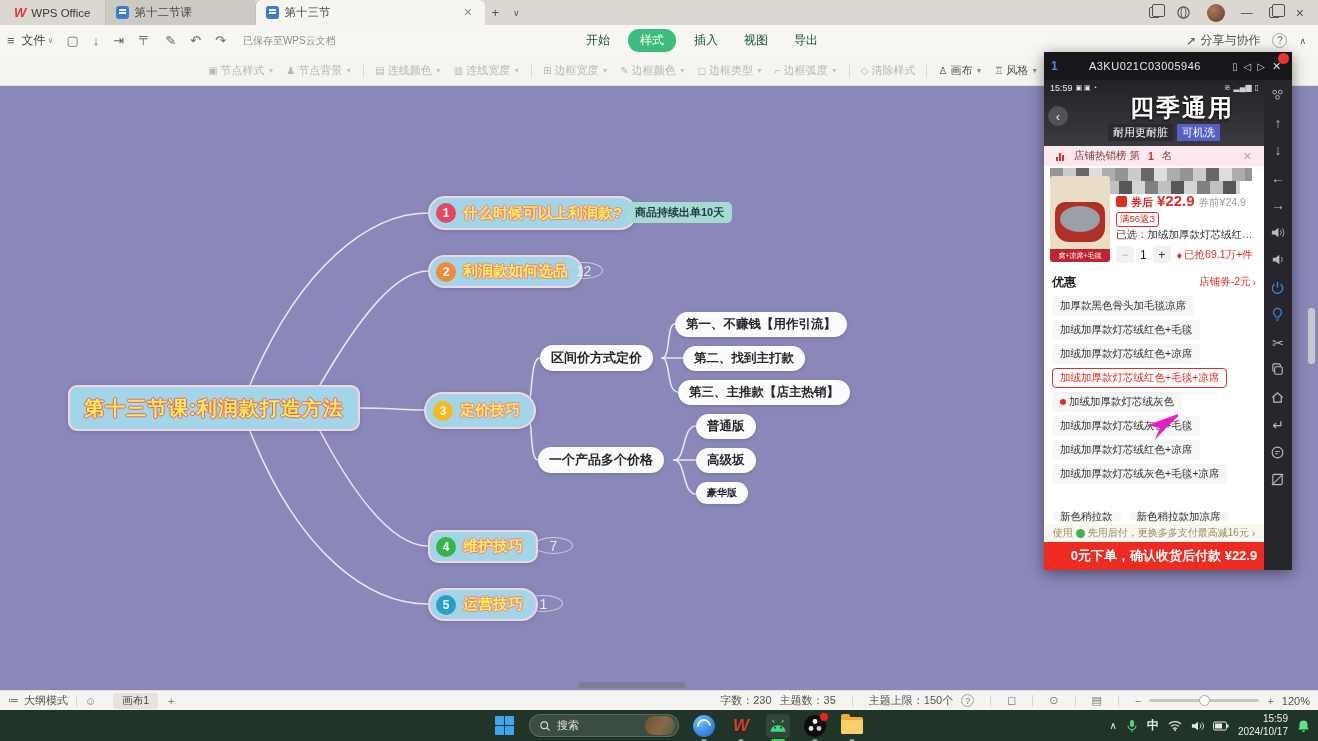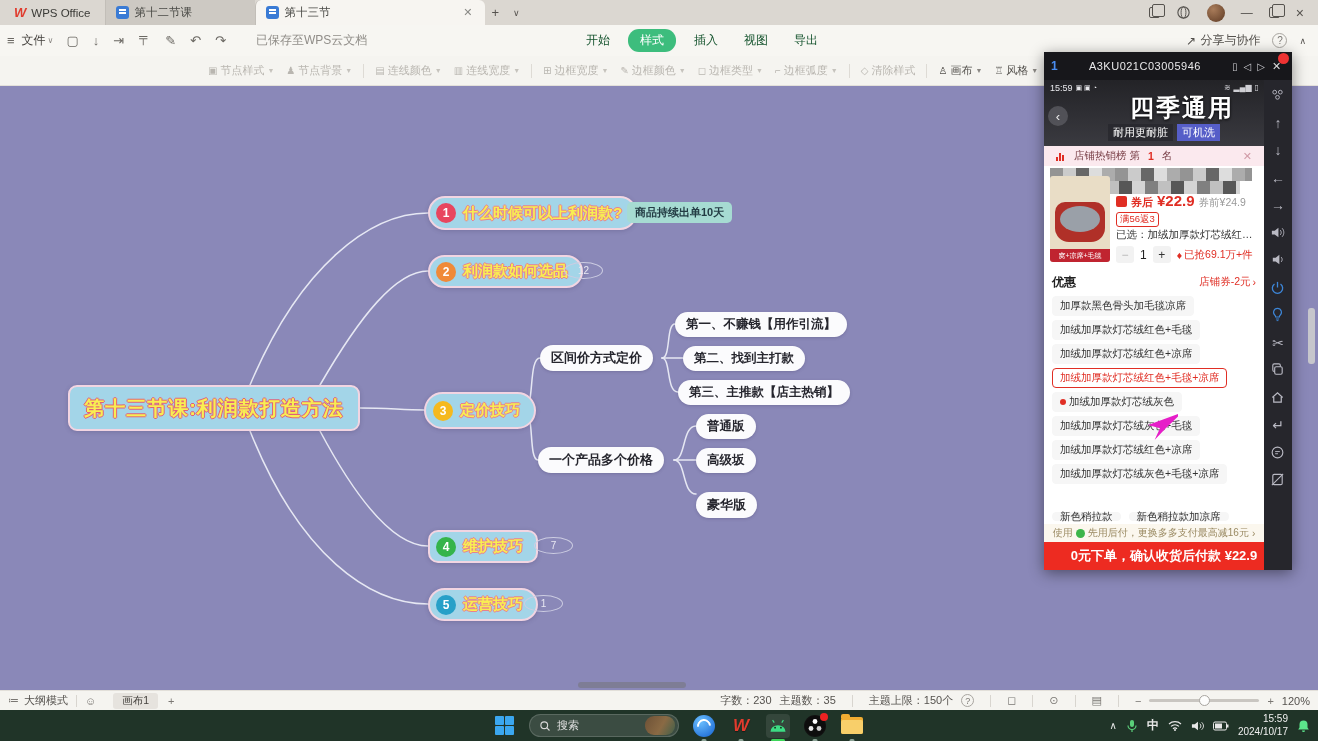--- a/index.html
+++ b/index.html
@@ -15,42 +15,42 @@
 .docicon:after{content:"";position:absolute;left:3px;top:3px;width:7px;height:2px;background:#fff;box-shadow:0 3px 0 #fff}
 .tabx{margin-left:auto;color:#8a8a86;font-size:11px;padding:0 2px}
 .tbtn{display:flex;align-items:center;padding:0 7px;color:#55524e;font-size:13px}
 .wctrl{margin-left:auto;display:flex;align-items:center;gap:16px;padding-right:14px;color:#55524e}
 .stackico{width:11px;height:11px;border:1.2px solid #55524e;border-radius:2px;position:relative}
 .stackico:after{content:"";position:absolute;left:2px;top:-4px;width:11px;height:11px;border:1.2px solid #55524e;border-radius:2px;background:#dbd7d1}
 .avatar{width:18px;height:18px;border-radius:50%;background:radial-gradient(circle at 35% 30%,#a97c5a,#5d3a24)}
 
 .menurow{position:absolute;left:0;top:25px;width:1318px;height:31px;background:#f7f6f2;display:flex;align-items:center;font-size:12px;color:#45423e}
 .mico{color:#6b6863;font-size:13px;padding:0 7px}
-.savedtxt{color:#908d88;font-size:12px;margin-left:23px}
+.savedtxt{color:#908d88;font-size:10px;margin-left:10px}
 .menus{position:absolute;left:578px;display:flex;align-items:center;gap:10px}
 .menuitem{padding:2px 8px;color:#14532d}
 .menuitem.active{color:#fff;border-radius:11px;padding:3px 12px}
 .sharearea{position:absolute;right:10px;display:flex;align-items:center;gap:12px;color:#55524e}
 .qcirc{width:15px;height:15px;border:1px solid #a8a5a0;border-radius:50%;font-size:10px;display:flex;align-items:center;justify-content:center;color:#7a7773}
 
 .toolrow{position:absolute;left:0;top:56px;width:1318px;height:30px;background:#f5f4f0;border-bottom:1px solid #e3e0da;display:flex;align-items:center;padding-left:202px}
 .titem{display:inline-flex;align-items:center;gap:3px;font-size:11px;color:#b9b6b0;margin:0 6px;white-space:nowrap}
 .titem .tico{font-size:10px}
 .titem .caret{font-size:7px;color:#c6c3bd}
 .titem.en{color:#55524e}.titem.en .caret{color:#8a8783}
 .tsep{width:1px;height:14px;background:#dedbd5;margin:0 5px}
 
 .canvas{position:absolute;left:0;top:86px;width:1318px;height:604px;background:#8a88b8;overflow:hidden}
 .mmline{position:absolute;left:0;top:0;pointer-events:none}
 .bluenode{position:absolute;display:flex;align-items:center;gap:7px;background:#a3d5e8;border:2px solid #f2d5e2;box-shadow:0 1px 4px rgba(60,50,90,.25);white-space:nowrap}
 .rootnode{left:68px;top:299px;width:292px;height:46px;border-radius:9px;justify-content:center}
 .roottxt{font-size:20px;font-weight:bold;letter-spacing:1px;color:#f8ee52;text-shadow:1px 0 #e0607a,-1px 0 #e0607a,0 1px #e0607a,0 -1px #e0607a}
 .branchtxt{font-size:15px;font-weight:bold;color:#f8ee52;text-shadow:1px 0 #e8818f,-1px 0 #e8818f,0 1px #e8818f,0 -1px #e8818f}
 .numcirc{width:20px;height:20px;border-radius:50%;color:#fff;font-size:12px;font-weight:bold;display:flex;align-items:center;justify-content:center;flex:none}
-.badge{position:absolute;width:39px;height:17px;border-radius:50%;border:1.5px solid #cdcde2;color:#e8e8f2;font-size:10px;display:flex;align-items:center;justify-content:center}
+.badge{position:absolute;width:39px;height:17px;border-radius:50%;border:1.5px solid #cdcde2;color:#e8e8f2;font-size:14px;display:flex;align-items:center;justify-content:center}
 .whitenode{position:absolute;background:#fbfbfd;border-radius:13px;color:#26262e;font-size:13px;font-weight:700;display:flex;align-items:center;justify-content:center;padding:4px 11px;white-space:nowrap;box-shadow:0 1px 3px rgba(60,50,90,.25)}
 .tagnode{position:absolute;background:#a6dbd2;border-radius:5px;color:#233c44;font-size:11px;font-weight:600;display:flex;align-items:center;justify-content:center;padding:3px 8px;white-space:nowrap}
 .hthumb{position:absolute;left:578px;top:596px;width:108px;height:6px;border-radius:3px;background:rgba(120,120,130,.65)}
 .vthumb{position:absolute;left:1308px;top:308px;width:7px;height:56px;border-radius:3px;background:#c6c6cc;z-index:30}
 
 .phonewin{position:absolute;left:1044px;top:52px;width:248px;height:518px;z-index:20;box-shadow:0 3px 14px rgba(0,0,0,.45)}
 .phead{position:absolute;left:0;top:0;width:248px;height:28px;background:#17171b;display:flex;align-items:center;padding:0 7px;gap:6px}
 .pidx{color:#4a8df0;font-size:12px;font-weight:bold}
 .ptitle{color:#e8e8ea;font-size:11px;letter-spacing:.5px;flex:1;text-align:center}
 .phico{color:#c9c9ce;font-size:10px}
@@ -334,21 +334,21 @@
 
     <div class="whitenode" style="left:538px;top:361px">
         <span>一个产品多个价格</span>
       </div>
     <div class="whitenode" style="left:696px;top:328px;font-size:12.5px">
         <span>普通版</span>
       </div>
     <div class="whitenode" style="left:696px;top:362px;font-size:12.5px">
         <span>高级坂</span>
       </div>
-    <div class="whitenode" style="left:696px;top:406px;font-size:13px">
+    <div class="whitenode" style="left:696px;top:396px;font-size:10px">
         <span>豪华版</span>
       </div>
 
     <div class="bluenode" style="left:428px;top:444px;height:33px;border-radius:10px;padding:0 13px 0 6px">
       <span class="numcirc" style="background-color: rgb(53, 180, 74);">4</span>
       <span class="branchtxt">维护技巧</span>
     </div>
     <div class="badge" style="left:534px;top:451px">
         <span>7</span>
       </div>

